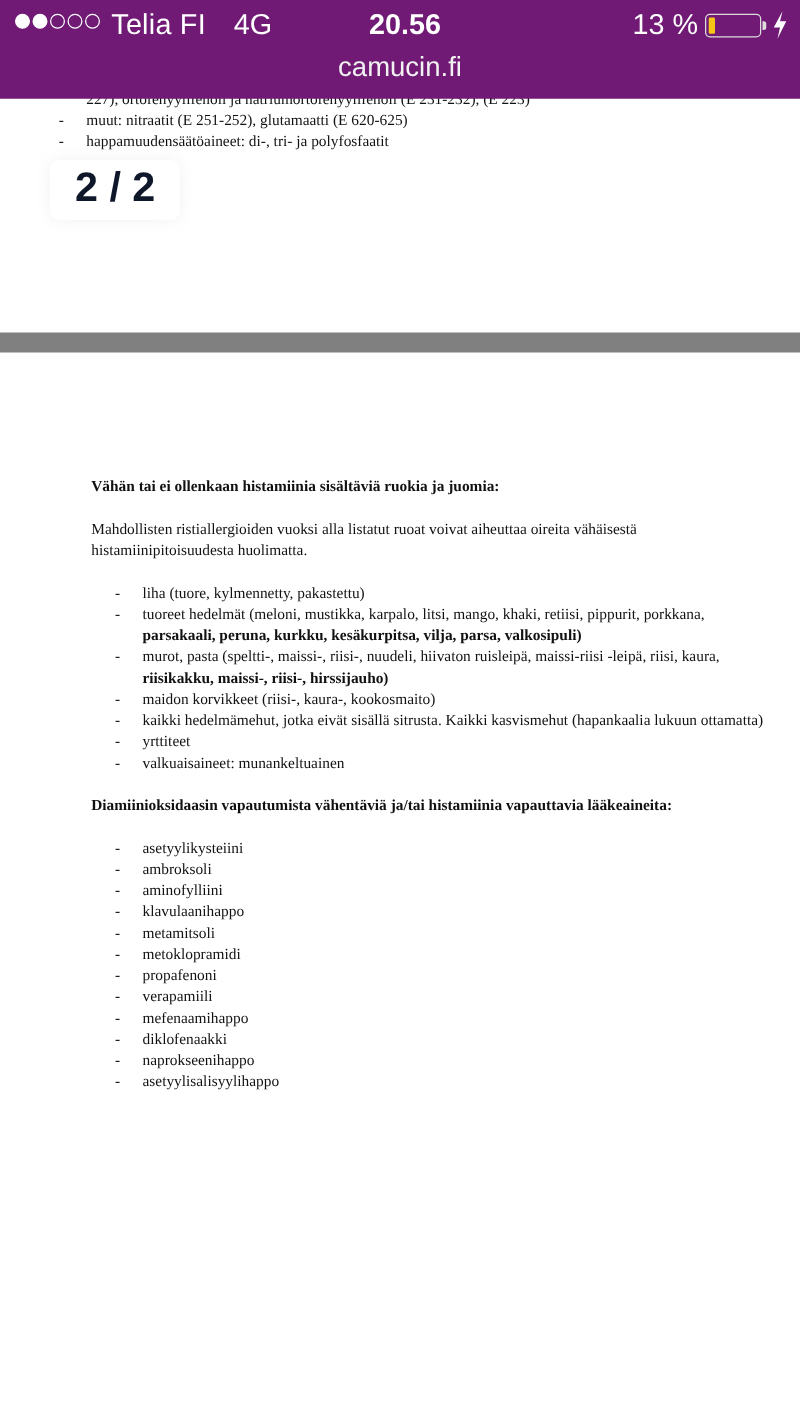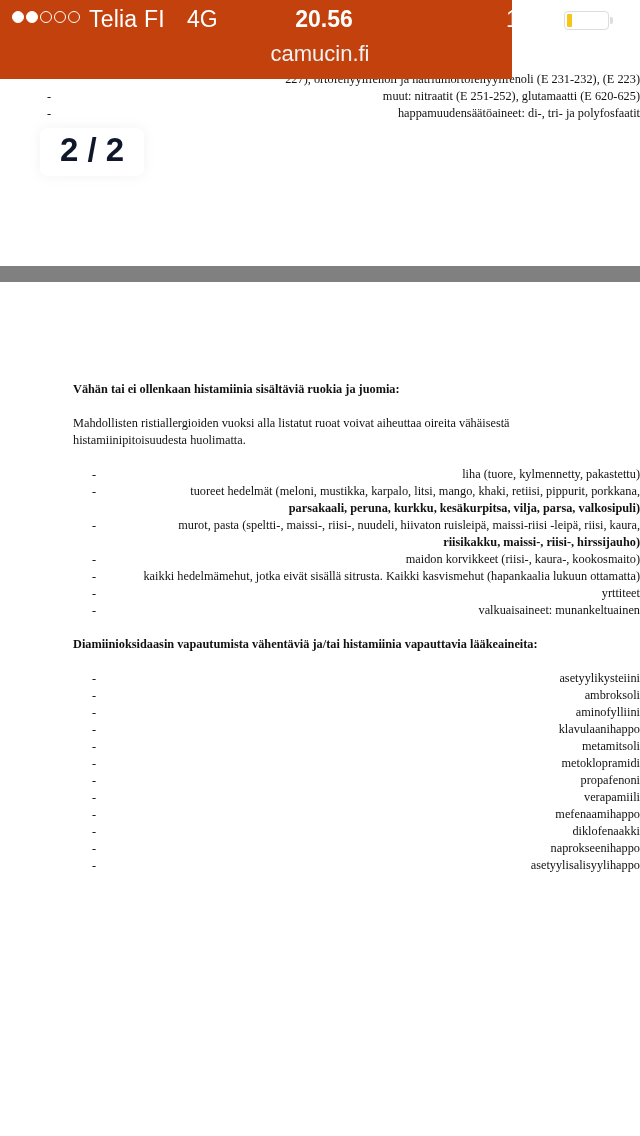--- a/index.html
+++ b/index.html
@@ -1,41 +1,41 @@
 <!DOCTYPE html>
 <html><head>
   <meta charset="utf-8">
   <style>
     * { margin: 0; padding: 0; box-sizing: border-box; }
     html, body { width: 640px; height: 1136px; overflow: hidden; background: #ffffff; }
     body { position: relative; font-family: "Liberation Serif", serif; color: #111; }
 
     .topbar {
-      position: absolute; left: 0; top: 0; width: 512px; height: 79px;
-      background: #c2410c; color: #fff; z-index: 10;
+      position: absolute; left: 0; top: 0; width: 640px; height: 79px;
+      background: #701a75; color: #fff; z-index: 10;
       font-family: "Liberation Sans", sans-serif;
     }
     .status { position: absolute; left: 0; top: 0; width: 640px; height: 40px; }
     .signal { position: absolute; left: 12px; top: 11px; display: flex; gap: 2px; align-items: center; }
     .dot { width: 12px; height: 12px; border-radius: 50%; border: 1.4px solid #fff; }
     .dot.on { background: #fff; }
     .carrier { position: absolute; left: 89px; top: 6px; font-size: 23px; letter-spacing: 0.2px; }
     .network { position: absolute; left: 187px; top: 6px; font-size: 23px; }
     .clock { position: absolute; left: 0; width: 648px; text-align: center; top: 6px; font-size: 23px; font-weight: bold; }
     .battery-pct { position: absolute; left: 506px; top: 6px; font-size: 23px; }
     .battery { position: absolute; left: 564px; top: 11px; width: 45px; height: 19px; border: 1.5px solid #ddd; border-radius: 4px; padding: 2px; }
     .battery-fill { height: 100%; background: #f7c515; border-radius: 1px; }
     .battery-tip { position: absolute; left: 610px; top: 17px; width: 3px; height: 7px; background: #ddd; border-radius: 0 2px 2px 0; }
     .bolt { position: absolute; left: 617px; top: 8px; width: 14px; height: 24px; }
     .url { position: absolute; left: 0; top: 41px; width: 640px; text-align: center; font-size: 22px; color: #f2f2f2; }
 
     .doc { position: absolute; left: 0; width: 640px; font-size: 12.3px; line-height: 17px; }
     .page1 { top: 71px; }
     .page2 { top: 282px; padding-left: 45px; }
-    .line { position: relative; padding-left: 69px; white-space: nowrap; text-align: right; }
+    .line { position: relative; padding-left: 69px; white-space: nowrap; }
     .line.cont { padding-left: 69px; font-weight: bold; }
     .dash { position: absolute; left: 47px; }
     .para { padding-left: 28px; white-space: nowrap; }
     .heading { padding-left: 28px; font-weight: bold; white-space: nowrap; }
 
     .page-indicator {
       position: absolute; left: 40px; top: 128px; width: 104px; height: 48px;
       background: rgba(255,255,255,0.7); border-radius: 8px;
       font-family: "Liberation Sans", sans-serif; font-size: 33px; font-weight: bold;
       color: #0f172a; padding-left: 20px; line-height: 44px; z-index: 5;

